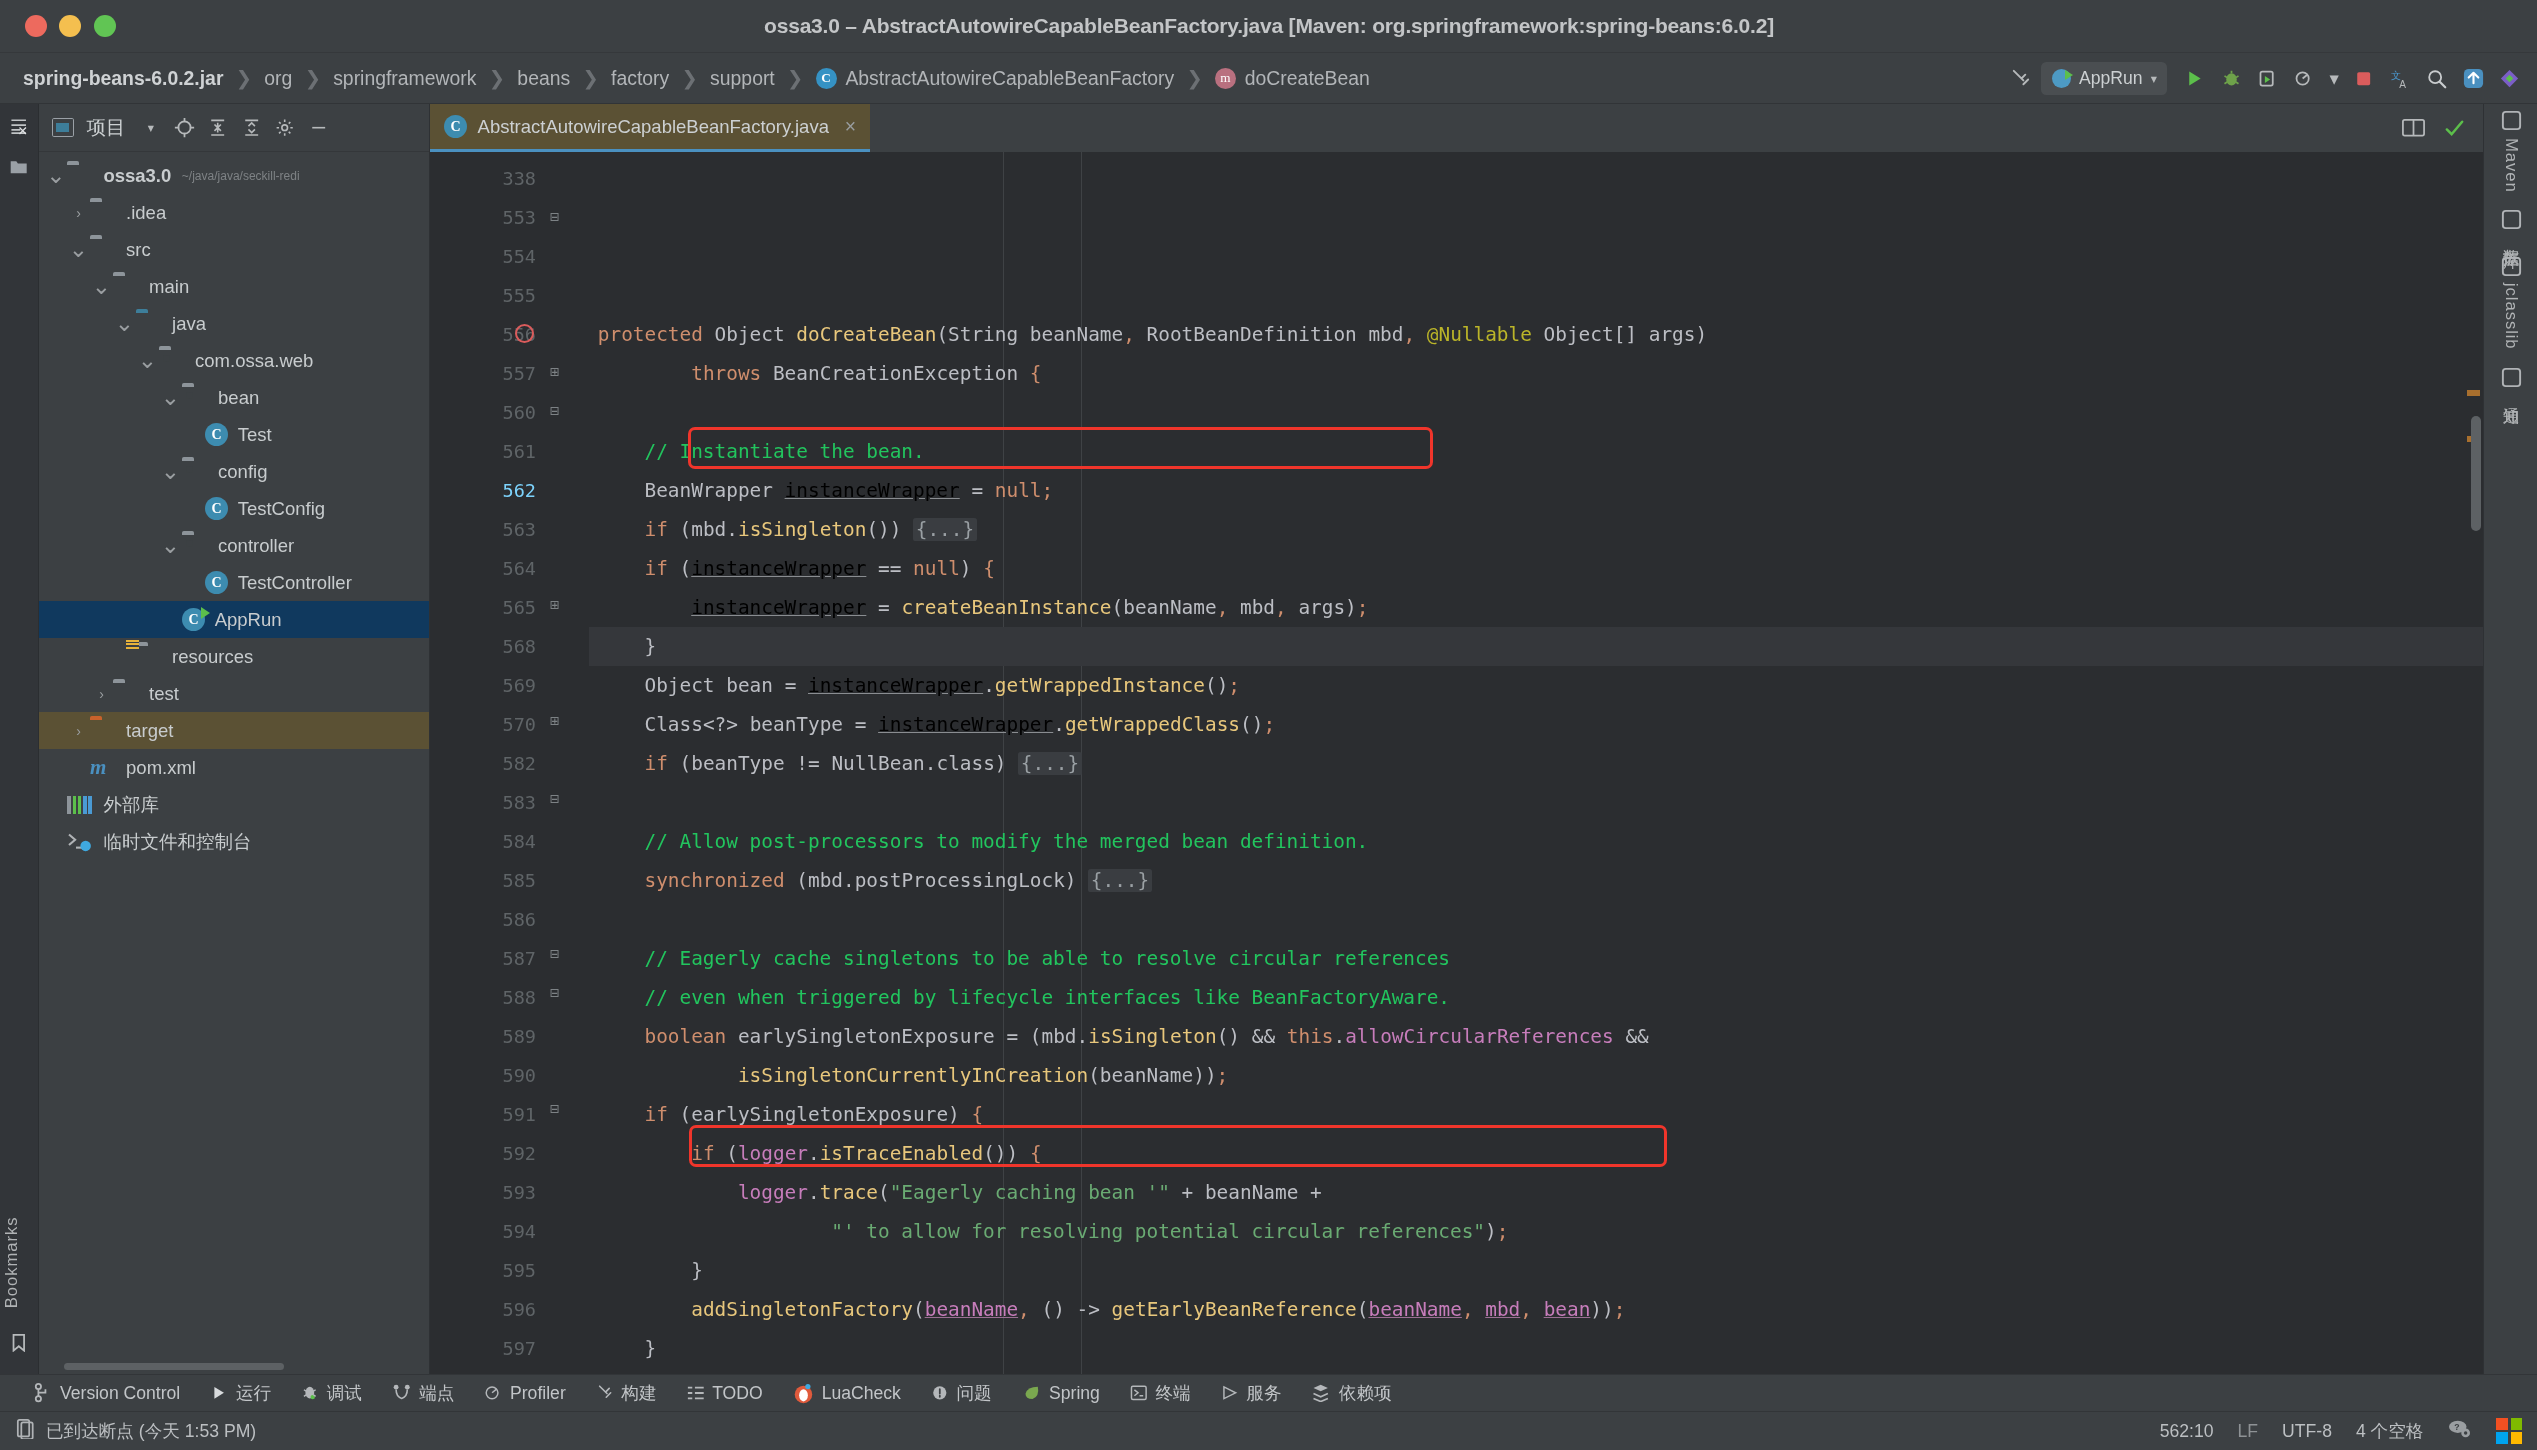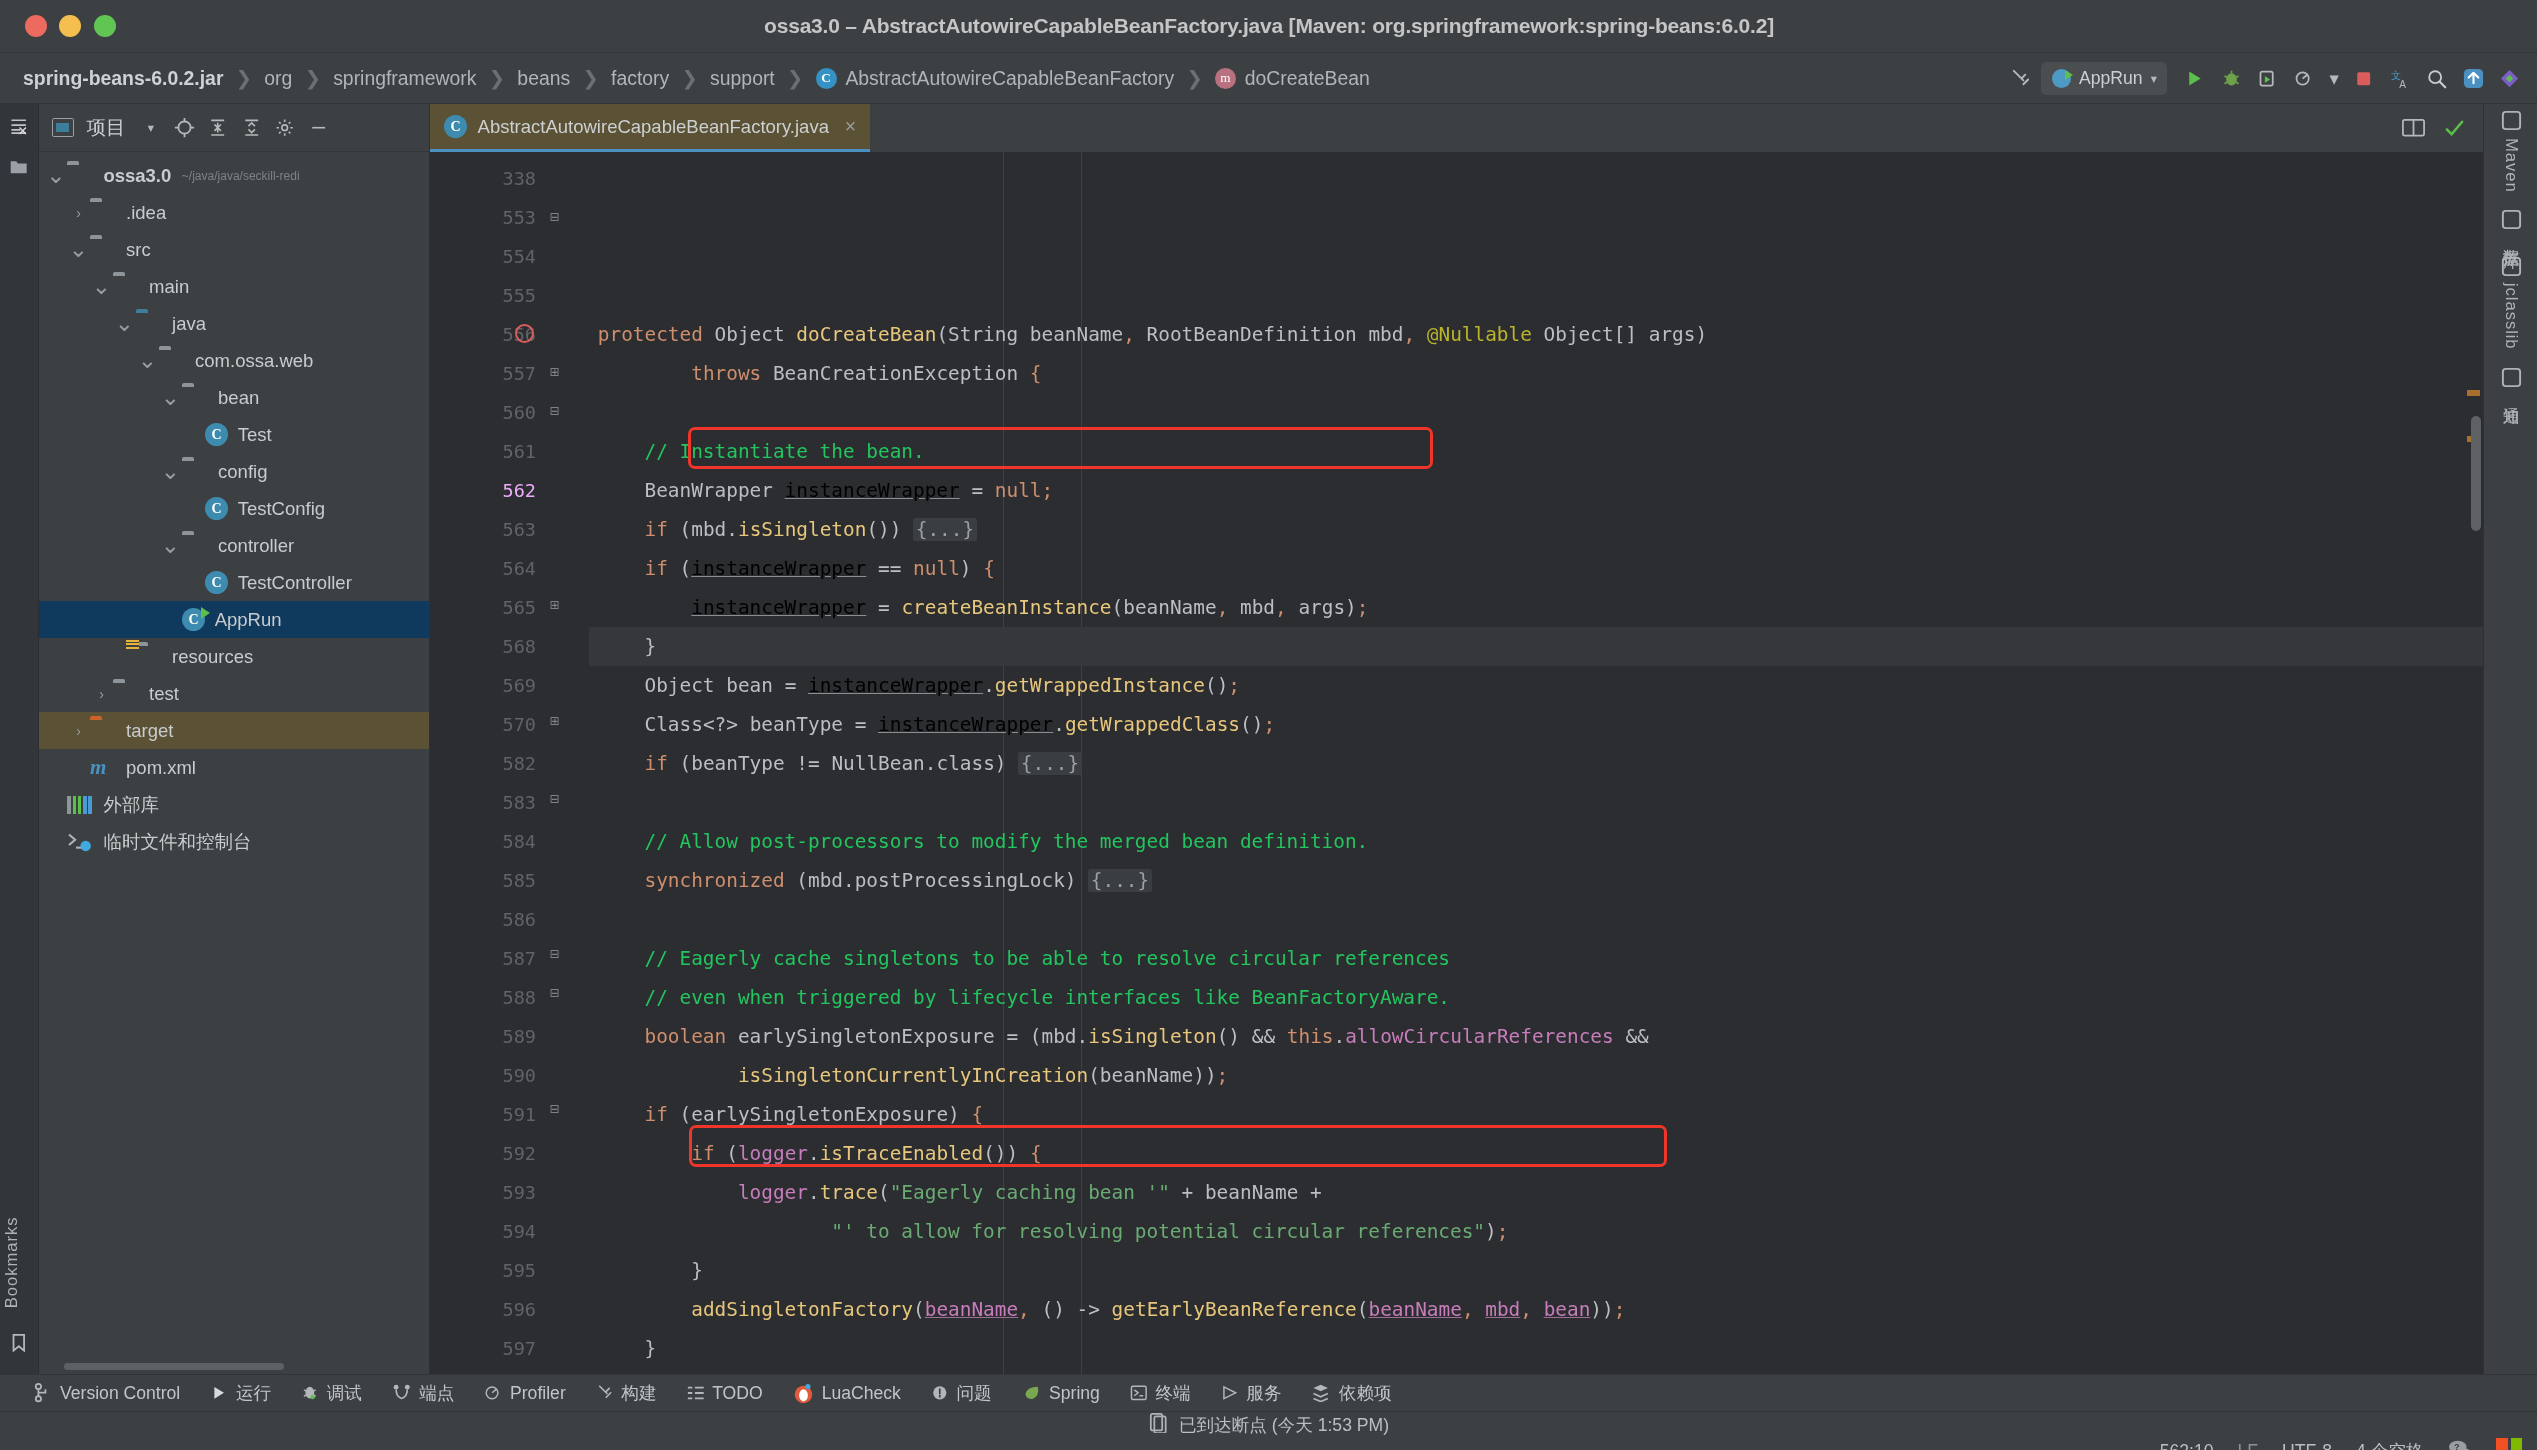--- a/index.html
+++ b/index.html
@@ -196,21 +196,21 @@
   #code-wrap { flex: 1; display:flex; position: relative; overflow: hidden; }
   #gutter {
     width: 159px; background:#2b2d30; flex:none; position:relative;
     padding-top: 7px;
   }
   .gline {
     height: 39px; display:flex; align-items:center; justify-content:flex-end;
     padding-right: 53px; font-size: 18.5px; color: #5f6467;
     font-family: "DejaVu Sans Mono", monospace;
   }
-  .gline.cur { color:#f0abfc;margin-left:46px; }
+  .gline.cur { color:#7dd3fc;margin-left:46px; }
   .fold {
     position:absolute; right: 26.4px; width: 16px; height: 16px;
     display:flex; align-items:center; justify-content:center;
     color:#7d8285; font-size: 12.3px;
   }
   .bp {
     position:absolute; left: 85px; width: 19.4px; height: 19.4px;
     border: 2.6px solid #db5c5c; border-radius: 50%;
   }
   #code {
@@ -269,21 +269,21 @@
   }
   .btw {
     display:flex; align-items:center; gap: 8px; padding: 0 15px; height: 37px;
     font-size: 17.6px; color:#c2c5c8;
   }
   .btw .bicon { font-size: 16.7px; color:#b4b7ba; display:flex; align-items:center; }
   #statusbar {
     position:absolute; left:0; right:0; bottom:0; height: 39px;
     background:#3c4043; display:flex; align-items:center;
     border-top:0.9px solid #323538; padding: 0 16px;
-    font-size: 17.6px; color:#bcbfc2;flex-direction:column;
+    font-size: 17.6px; color:#bcbfc2;
   }
   #status-left { display:flex; align-items:center; gap: 10.6px; }
   #status-right { margin-left:auto; display:flex; align-items:center; gap: 24px; }
   .ms-logo { display:grid; grid-template-columns: 11.5px 11.5px; grid-template-rows:11.5px 11.5px; gap:2.6px; }
   .ms-logo i { display:block; }
 </style>
 </head>
 <body>
 
 <div id="titlebar">

